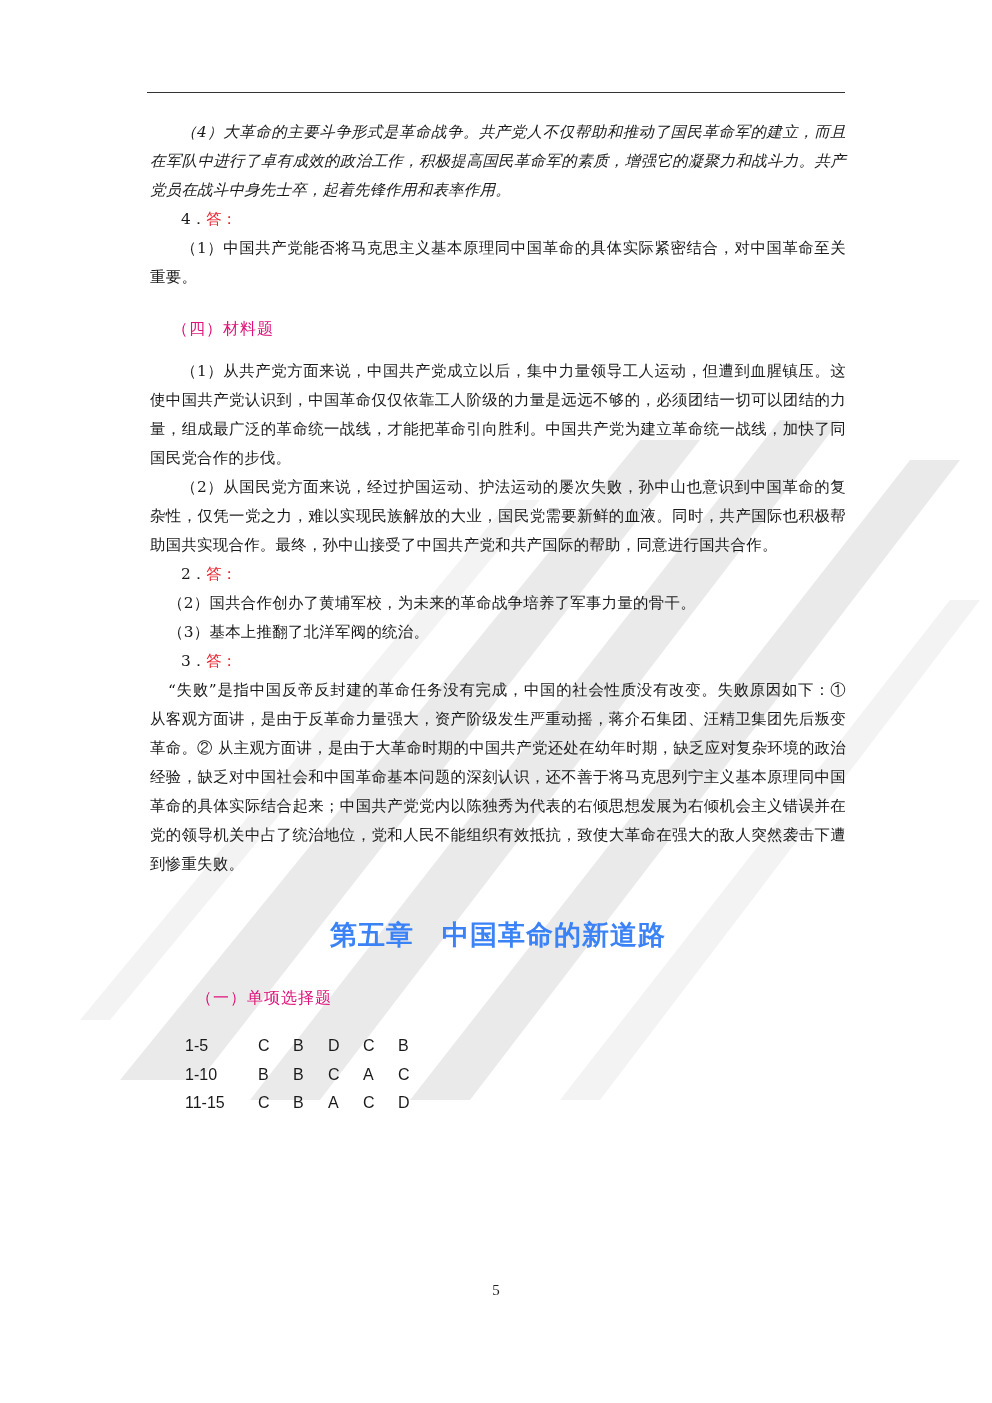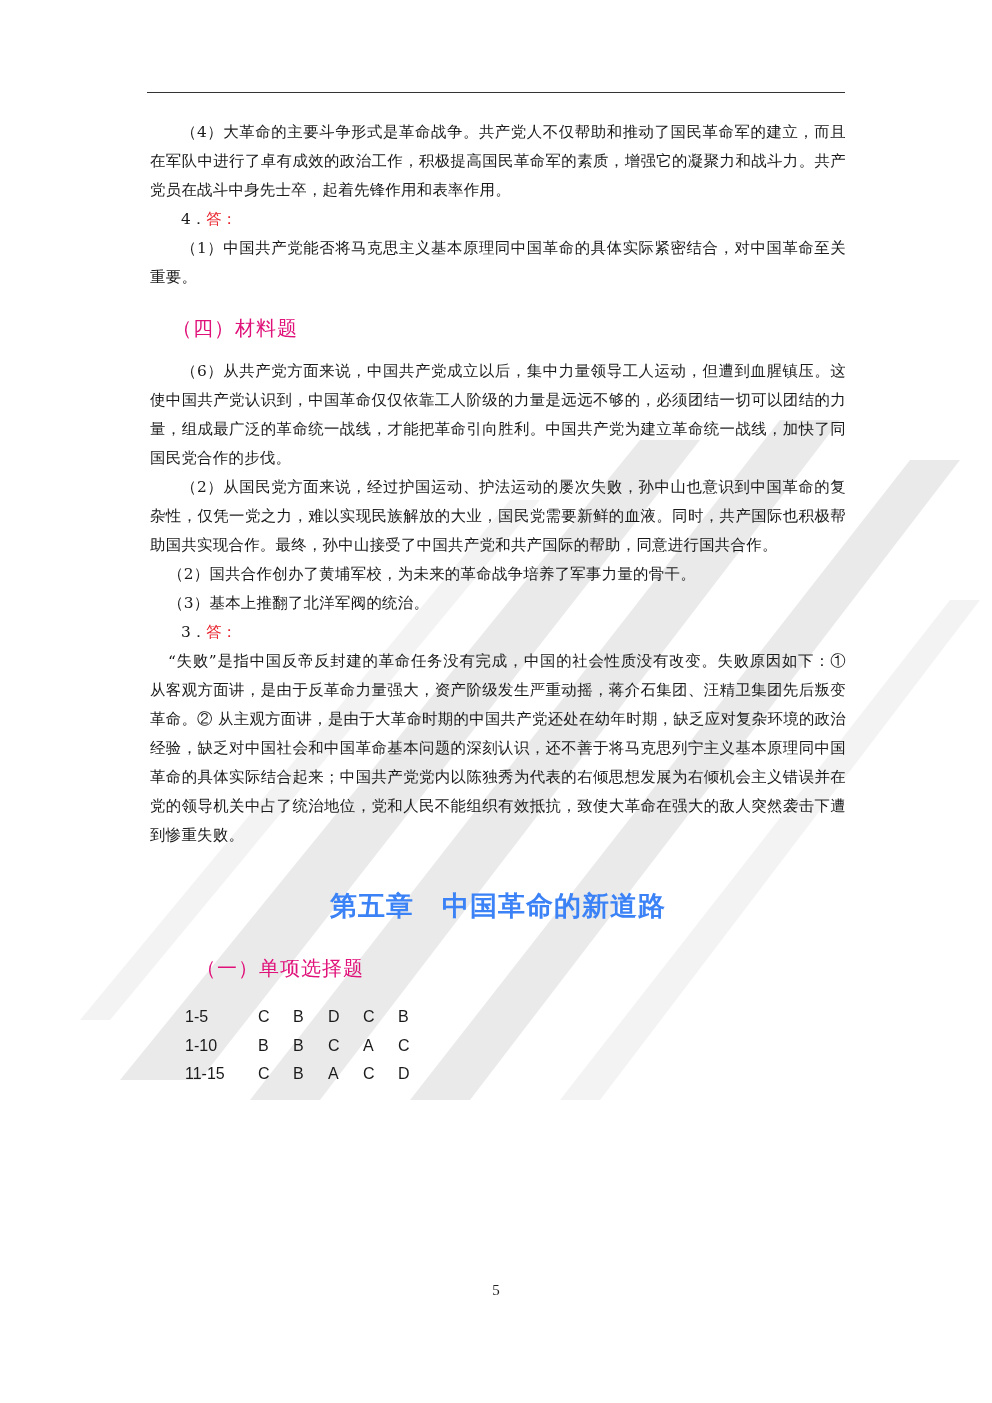--- a/index.html
+++ b/index.html
@@ -57,21 +57,21 @@
       font-size: 15.4px;
       line-height: 29px;
       margin: 0;
       padding-left: 31px;
     }
     .ans {
       color: #e8202a;
     }
     .section-head {
       color: #e0127a;
-      font-size: 20px;
+      font-size: 16px;
       line-height: 29px;
       margin: 0;
       padding-left: 22px;
       letter-spacing: 1px;
     }
     .chapter-title {
       color: #3b82f6;
       font-weight: bold;
       font-size: 27px;
       text-align: center;
@@ -117,34 +117,37 @@
       <polygon points="330,720 390,720 880,80 830,80"></polygon>
     </g>
     <g fill="#eeeeee" opacity="0.7">
       <polygon points="0,640 30,640 460,120 430,120"></polygon>
       <polygon points="480,720 520,720 900,220 870,220"></polygon>
     </g>
   </svg>
 
   <div class="content">
 
-    <p class="p indent" style="margin-bottom:0;">（4）大革命的主要斗争形式是革命战争。共产党人不仅帮助和推动了国民革命军的建立，而且在军队中进行了卓有成效的政治工作，积极提高国民革命军的素质，增强它的凝聚力和战斗力。共产党员在战斗中身先士卒，起着先锋作用和表率作用。</p>
+    <p class="p indent" style="margin-bottom:0;font-style:italic;">（4）大革命的主要斗争形式是革命战争。共产党人不仅帮助和推动了国民革命军的建立，而且在军队中进行了卓有成效的政治工作，积极提高国民革命军的素质，增强它的凝聚力和战斗力。共产党员在战斗中身先士卒，起着先锋作用和表率作用。</p>
 
     <p class="num-line">
       <span>4．</span><span class="ans">答：</span>
     </p>
     <p class="p indent">（1）中国共产党能否将马克思主义基本原理同中国革命的具体实际紧密结合，对中国革命至关重要。</p>
 
     <div style="height:22px;"></div>
     <p class="section-head">（四）材料题</p>
     <div style="height:14px;"></div>
 
-    <p class="p indent">（6）从共产党方面来说，中国共产党成立以后，集中力量领导工人运动，但遭到血腥镇压。这使中国共产党认识到，中国革命仅仅依靠工人阶级的力量是远远不够的，必须团结一切可以团结的力量，组成最广泛的革命统一战线，才能把革命引向胜利。中国共产党为建立革命统一战线，加快了同国民党合作的步伐。</p>
+    <p class="p indent">（1）从共产党方面来说，中国共产党成立以后，集中力量领导工人运动，但遭到血腥镇压。这使中国共产党认识到，中国革命仅仅依靠工人阶级的力量是远远不够的，必须团结一切可以团结的力量，组成最广泛的革命统一战线，才能把革命引向胜利。中国共产党为建立革命统一战线，加快了同国民党合作的步伐。</p>
     <p class="p indent">（2）从国民党方面来说，经过护国运动、护法运动的屡次失败，孙中山也意识到中国革命的复杂性，仅凭一党之力，难以实现民族解放的大业，国民党需要新鲜的血液。同时，共产国际也积极帮助国共实现合作。最终，孙中山接受了中国共产党和共产国际的帮助，同意进行国共合作。</p>
 
+    <p class="num-line">
+      <span>2．</span><span class="ans">答：</span>
+    </p>
     <p class="p indent-small">（2）国共合作创办了黄埔军校，为未来的革命战争培养了军事力量的骨干。</p>
     <p class="p indent-small">（3）基本上推翻了北洋军阀的统治。</p>
 
     <p class="num-line">
       <span>3．</span><span class="ans">答：</span>
     </p>
     <p class="p indent-small">“失败”是指中国反帝反封建的革命任务没有完成，中国的社会性质没有改变。失败原因如下：① 从客观方面讲，是由于反革命力量强大，资产阶级发生严重动摇，蒋介石集团、汪精卫集团先后叛变革命。② 从主观方面讲，是由于大革命时期的中国共产党还处在幼年时期，缺乏应对复杂环境的政治经验，缺乏对中国社会和中国革命基本问题的深刻认识，还不善于将马克思列宁主义基本原理同中国革命的具体实际结合起来；中国共产党党内以陈独秀为代表的右倾思想发展为右倾机会主义错误并在党的领导机关中占了统治地位，党和人民不能组织有效抵抗，致使大革命在强大的敌人突然袭击下遭到惨重失败。</p>
 
     <div style="height:38px;"></div>
     <h1 class="chapter-title">第五章　中国革命的新道路</h1>

